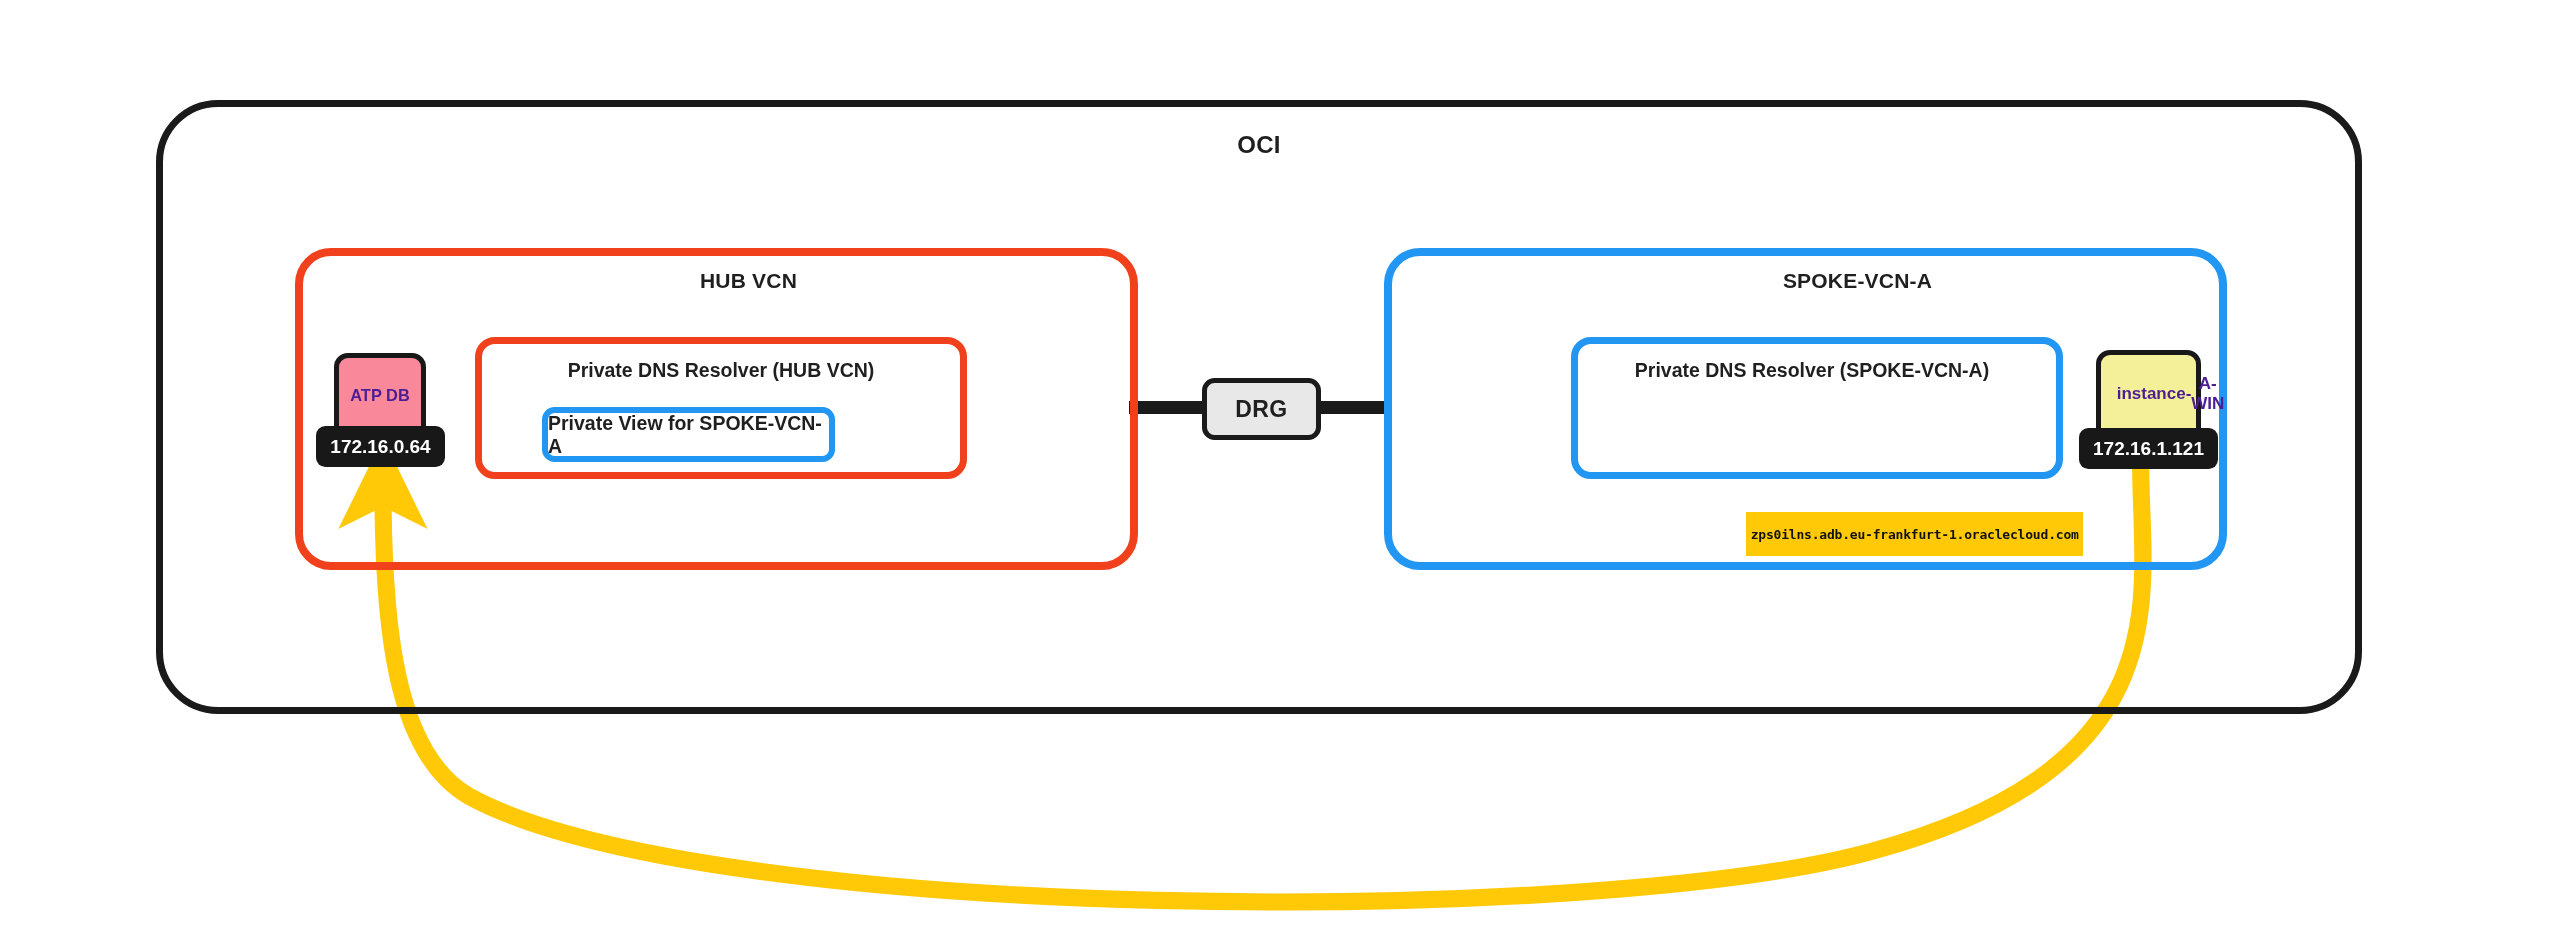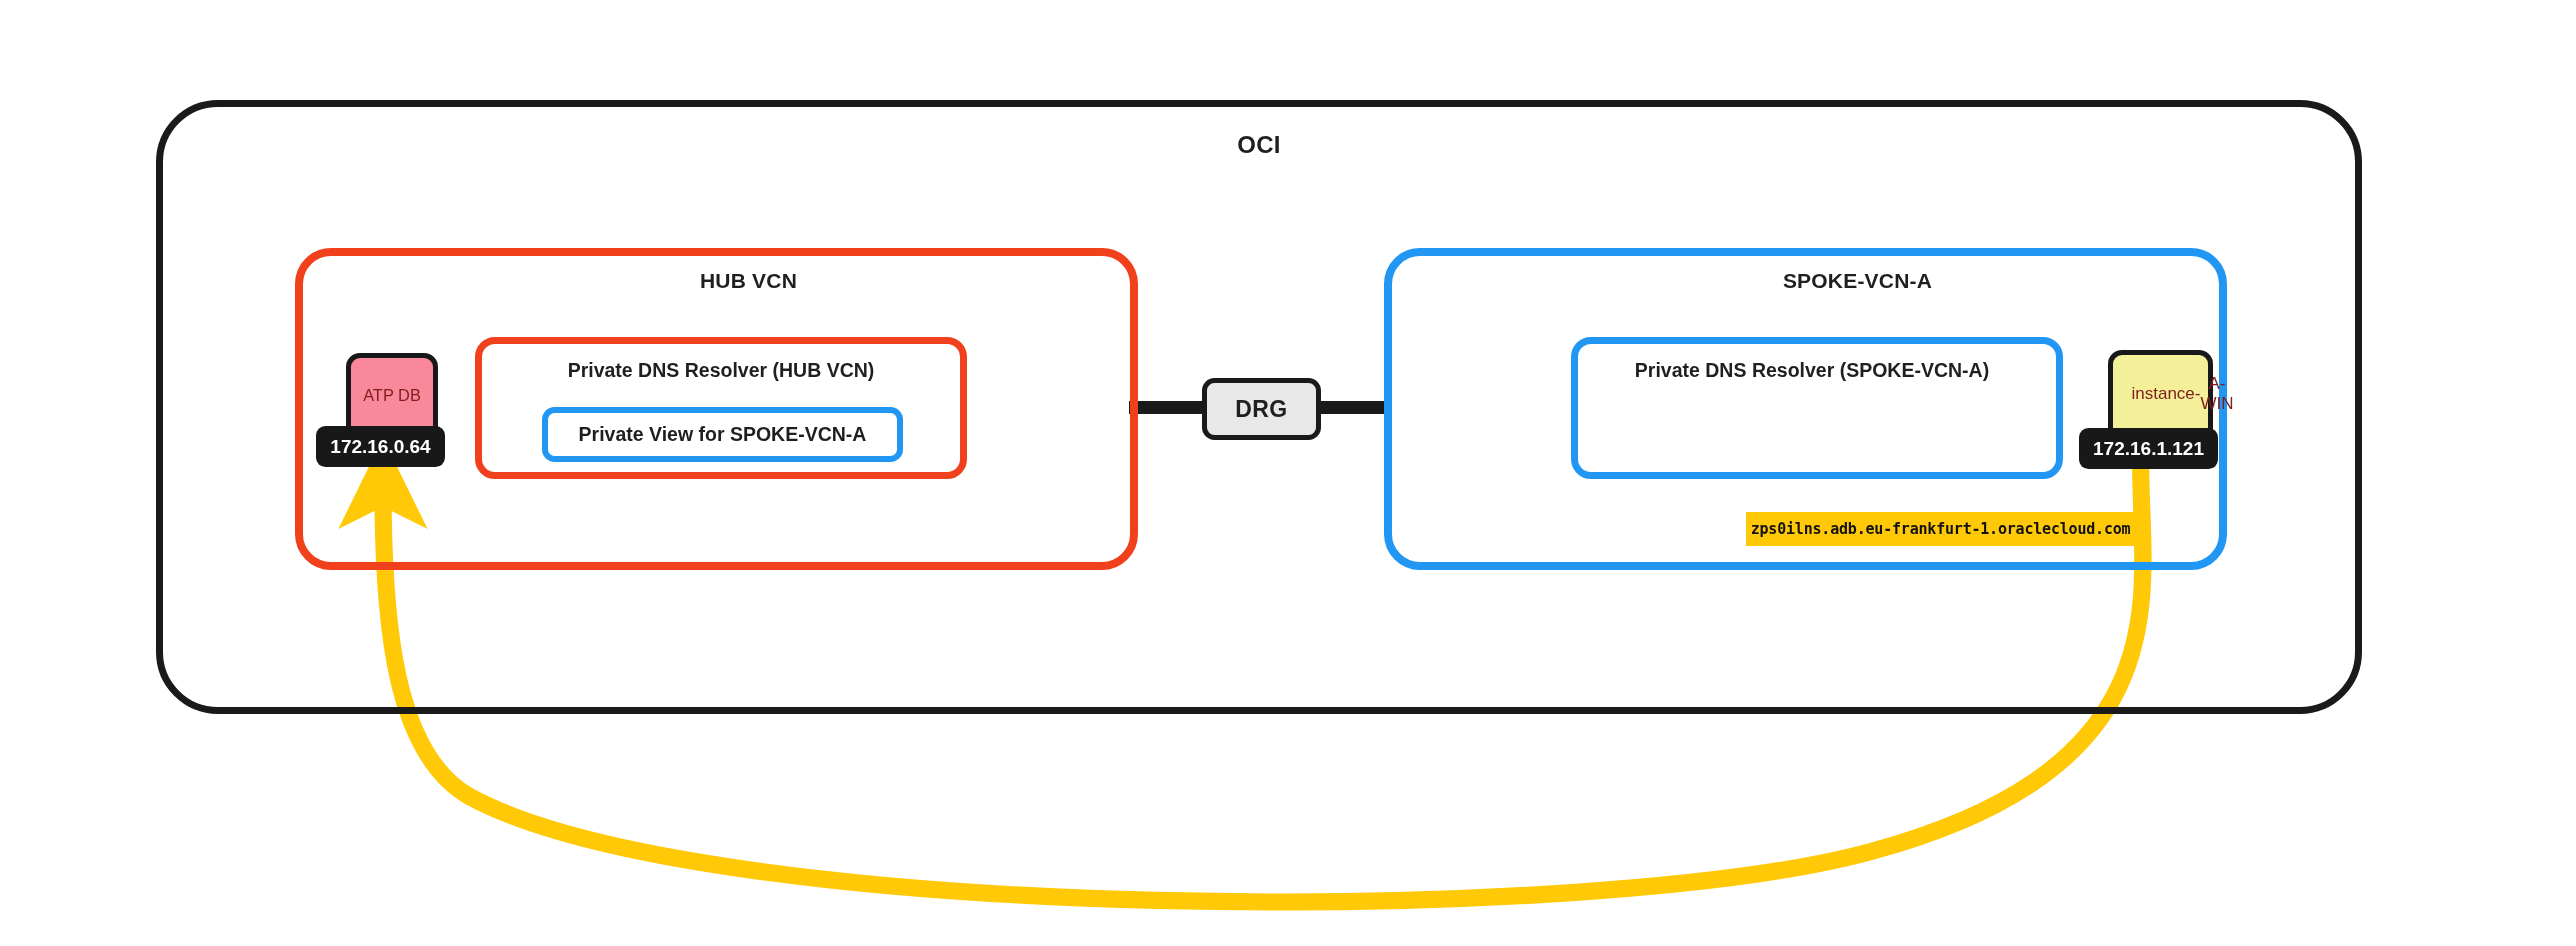--- a/index.html
+++ b/index.html
@@ -121,44 +121,43 @@
     display: flex;
     align-items: center;
     justify-content: center;
     font-size: 19.5px;
     font-weight: bold;
     color: #1f1f1f;
   }
   .hub-view {
     left: 542px;
     top: 407px;
-    width: 361px;
+    width: 293px;
     height: 55px;
     border-color: #2196f3;
   }
   .spoke-view {
     left: 1627px;
     top: 407px;
     width: 361px;
     height: 55px;
     border-color: #f1411c;
   }
   .node-body {
     position: absolute;
     border: 5.5px solid #181818;
     border-radius: 14px 14px 4.7px 4.7px;
     display: flex;
     align-items: center;
     justify-content: center;
     text-align: center;
-    font-weight: normal;
-    color: #7f1d1d;
+    font-weight: bold;
+    color: #4c1d95;
     line-height: 1.12;
     box-sizing: border-box;
-    margin-left: 12px;
   }
   .node-ip {
     position: absolute;
     background: #181818;
     border-radius: 9.4px;
     display: flex;
     align-items: center;
     justify-content: center;
     color: #ffffff;
     font-weight: bold;
@@ -225,27 +224,27 @@
     background: #1a1a1a;
   }
   .drg-link-left  { left: 1129px; width: 78px; }
   .drg-link-right { left: 1317px; width: 75px; }
 
   
   .fqdn-label {
     position: absolute;
     left: 1746px;
     top: 512px;
-    height: 34px;
+    height: 44px;
     background: #ffc907;
     display: flex;
     align-items: center;
     padding: 0 4.7px;
     font-family: "DejaVu Sans Mono", "Liberation Mono", monospace;
-    font-size: 15px;
+    font-size: 13px;
     font-weight: bold;
     color: #121212;
     letter-spacing: -0.2px;
     white-space: nowrap;
     box-sizing: border-box;
   }
 
   
   .arrow-layer {
     position: absolute;

